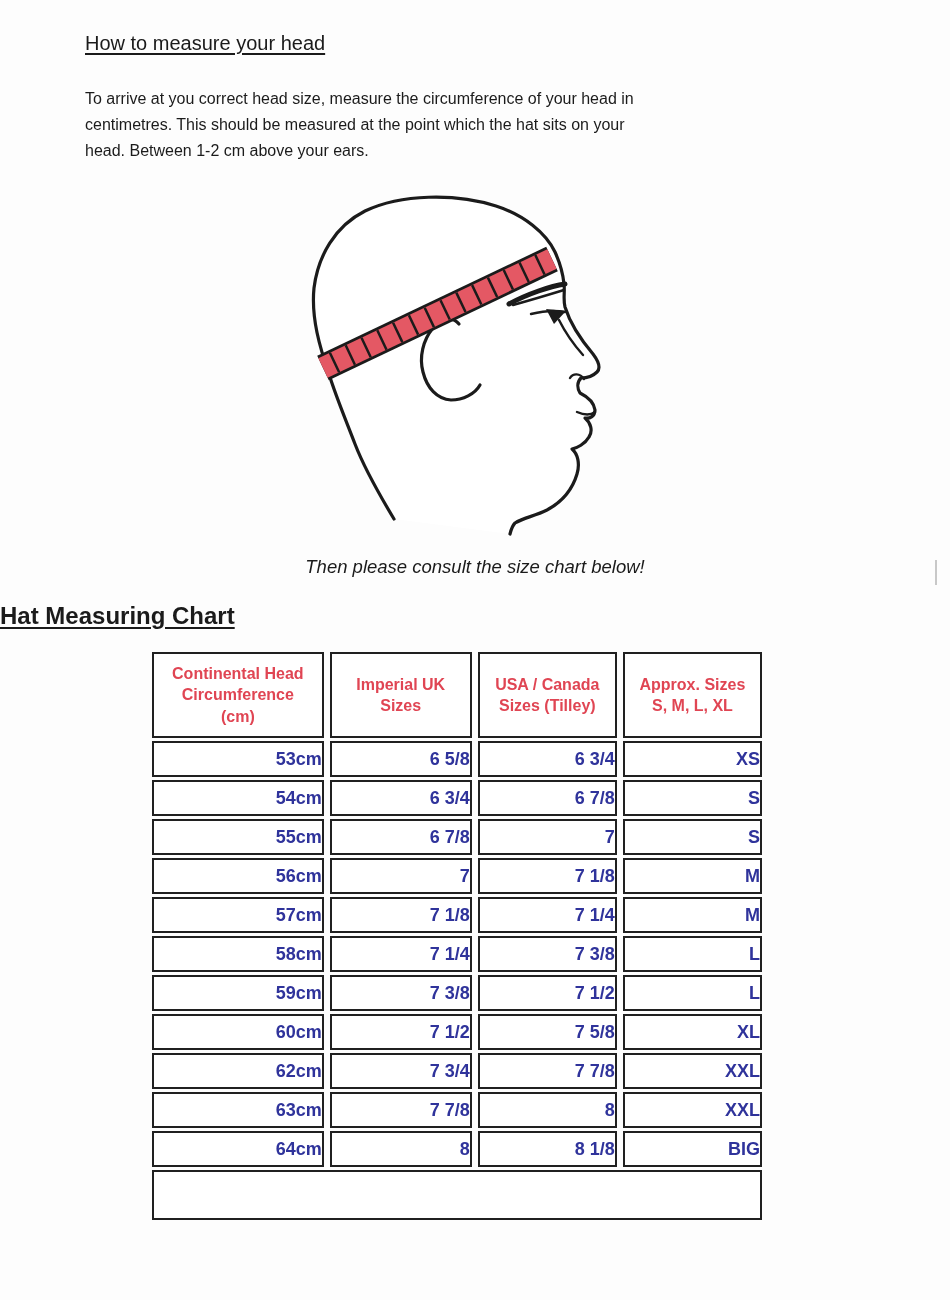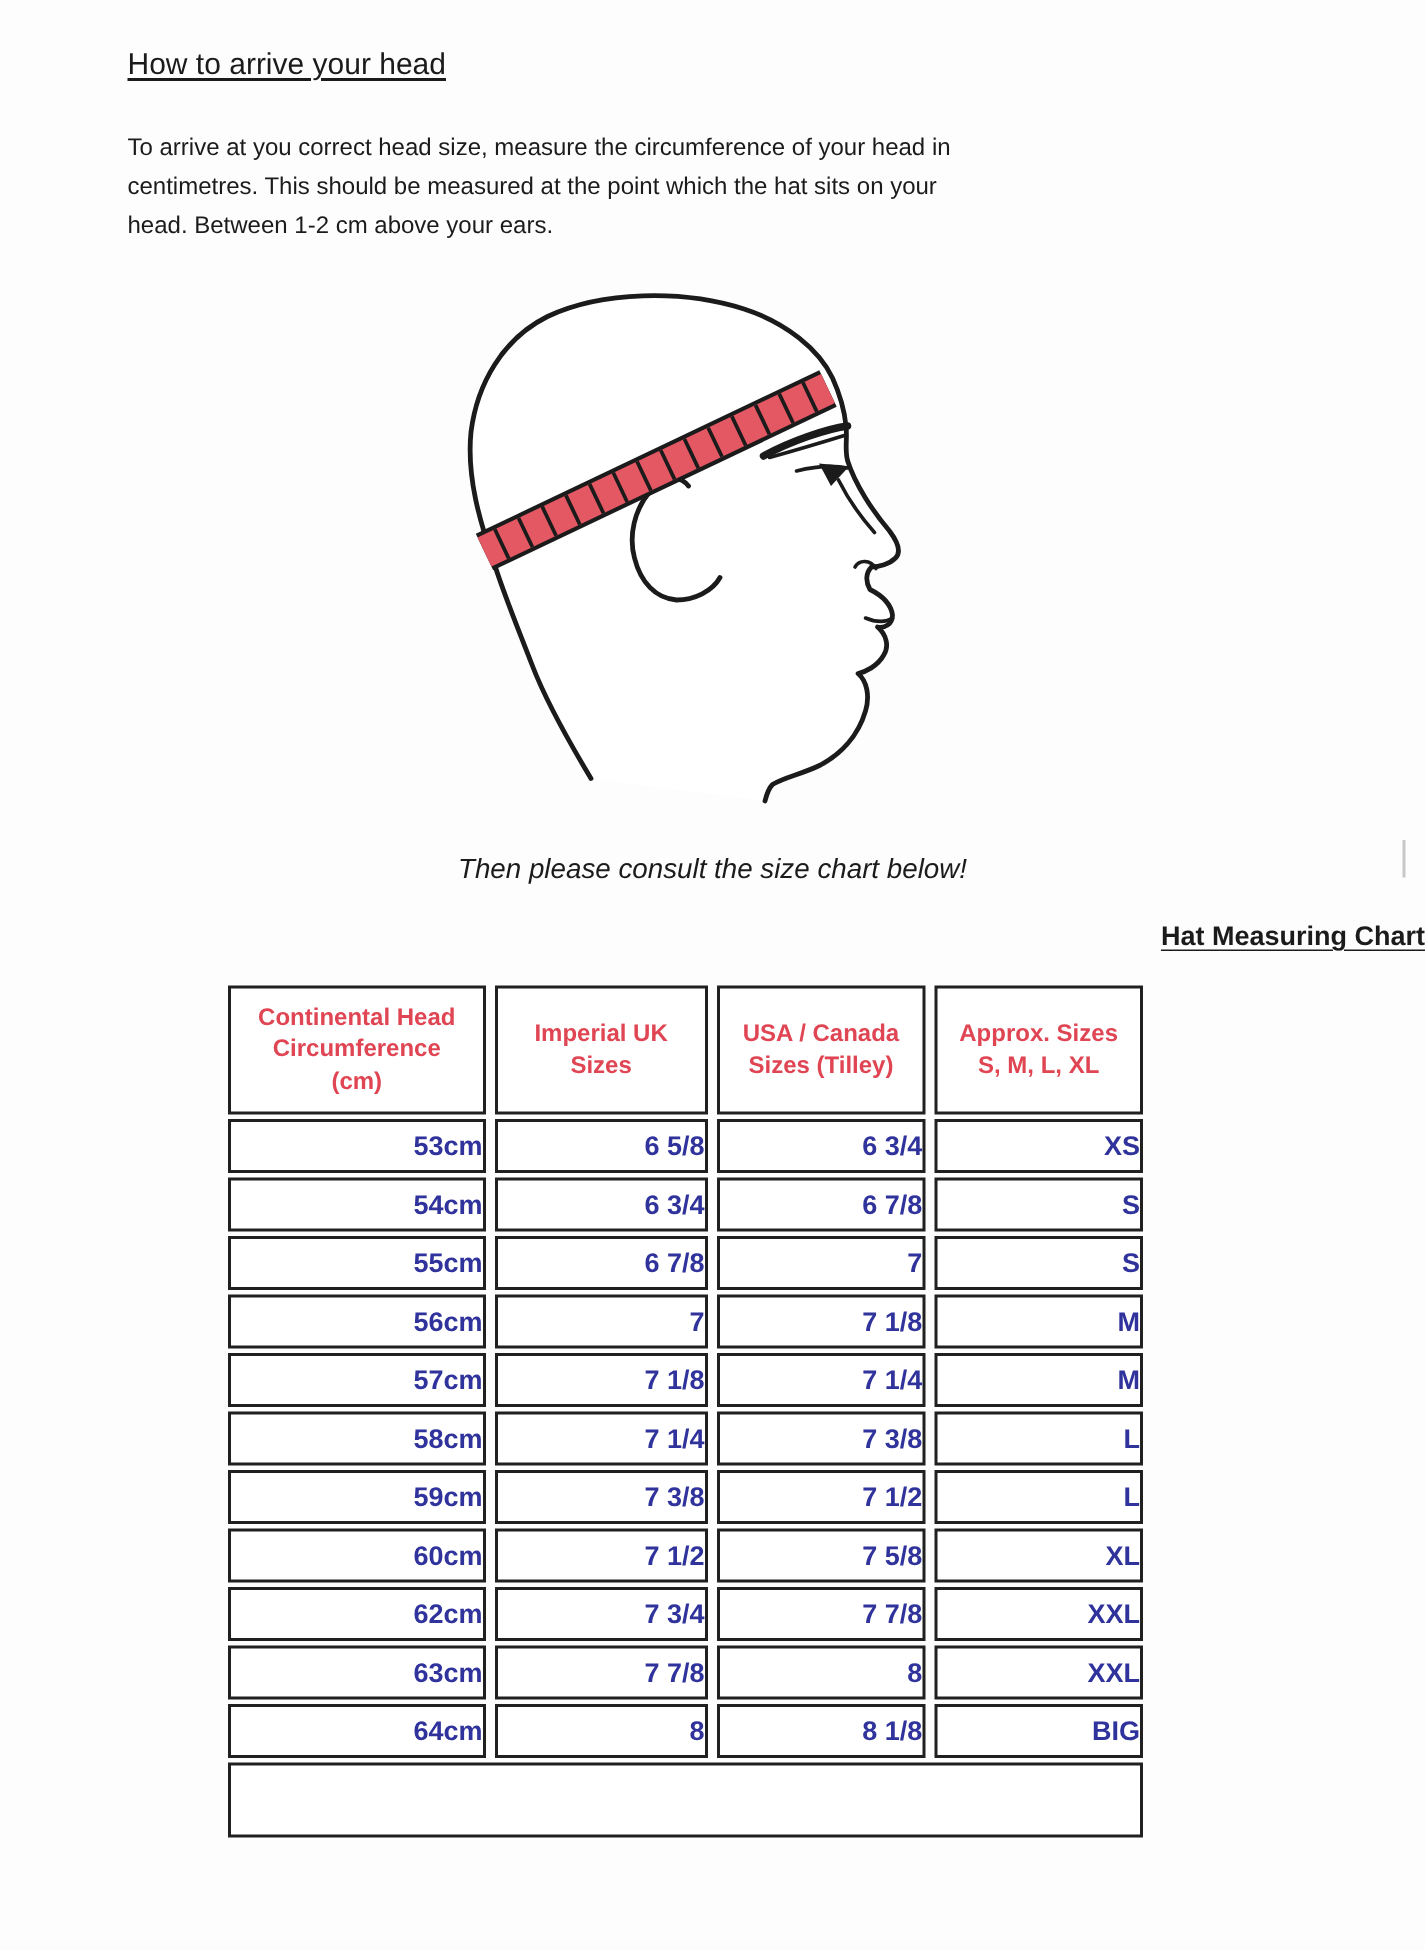--- a/index.html
+++ b/index.html
@@ -60,30 +60,30 @@
     stroke-width: 5;
     stroke-linecap: round;
   }
   .iris { fill: var(--ink, #1b1b1b); stroke: none; }
   .tape-under { fill: none; stroke: var(--ink, #1b1b1b); stroke-width: 27; stroke-linecap: butt; }
   .tape-fill  { fill: none; stroke: var(--tape-red, #e45864); stroke-width: 21.5; stroke-linecap: butt; }
   .tape-seg   { fill: none; stroke: var(--ink, #1b1b1b); stroke-width: 21.5;
                 stroke-dasharray: 2.5 15; stroke-dashoffset: 6; stroke-linecap: butt; }
 
   .consult-note {
-    margin-top: 24px;
+    margin-top: 12px;
     text-align: center;
     font-style: italic;
     font-size: 18.5px;
   }
 
   .chart-heading {
     margin-top: 24px;
-    text-align: right;
-    font-size: 18px;
+    text-align: left;
+    font-size: 24px;
     font-weight: 700;
     text-decoration: underline;
     text-underline-offset: 3px;
   }
 
   .size-table {
     table-layout: fixed;
     border-collapse: separate;
     border-spacing: 6px 3px;
     width: 622px;
@@ -123,21 +123,21 @@
     width: 2px;
     height: 25px;
     background: #c8c8c8;
   }
 </style>
 </head>
 <body>
 
 <div class="page">
 
-  <h1 class="doc-title">How to arrive your head</h1>
+  <h1 class="doc-title">How to measure your head</h1>
 
   <p class="intro">
     <span class="line">To arrive at you correct head size, measure the circumference of your head in</span>
     <span class="line">centimetres. This should be measured at the point which the hat sits on your</span>
     <span class="line">head. Between 1-2 cm above your ears.</span>
   </p>
 
   <div class="figure">
     <svg width="345" height="352" viewBox="300 190 345 352" xmlns="http://www.w3.org/2000/svg">
 

